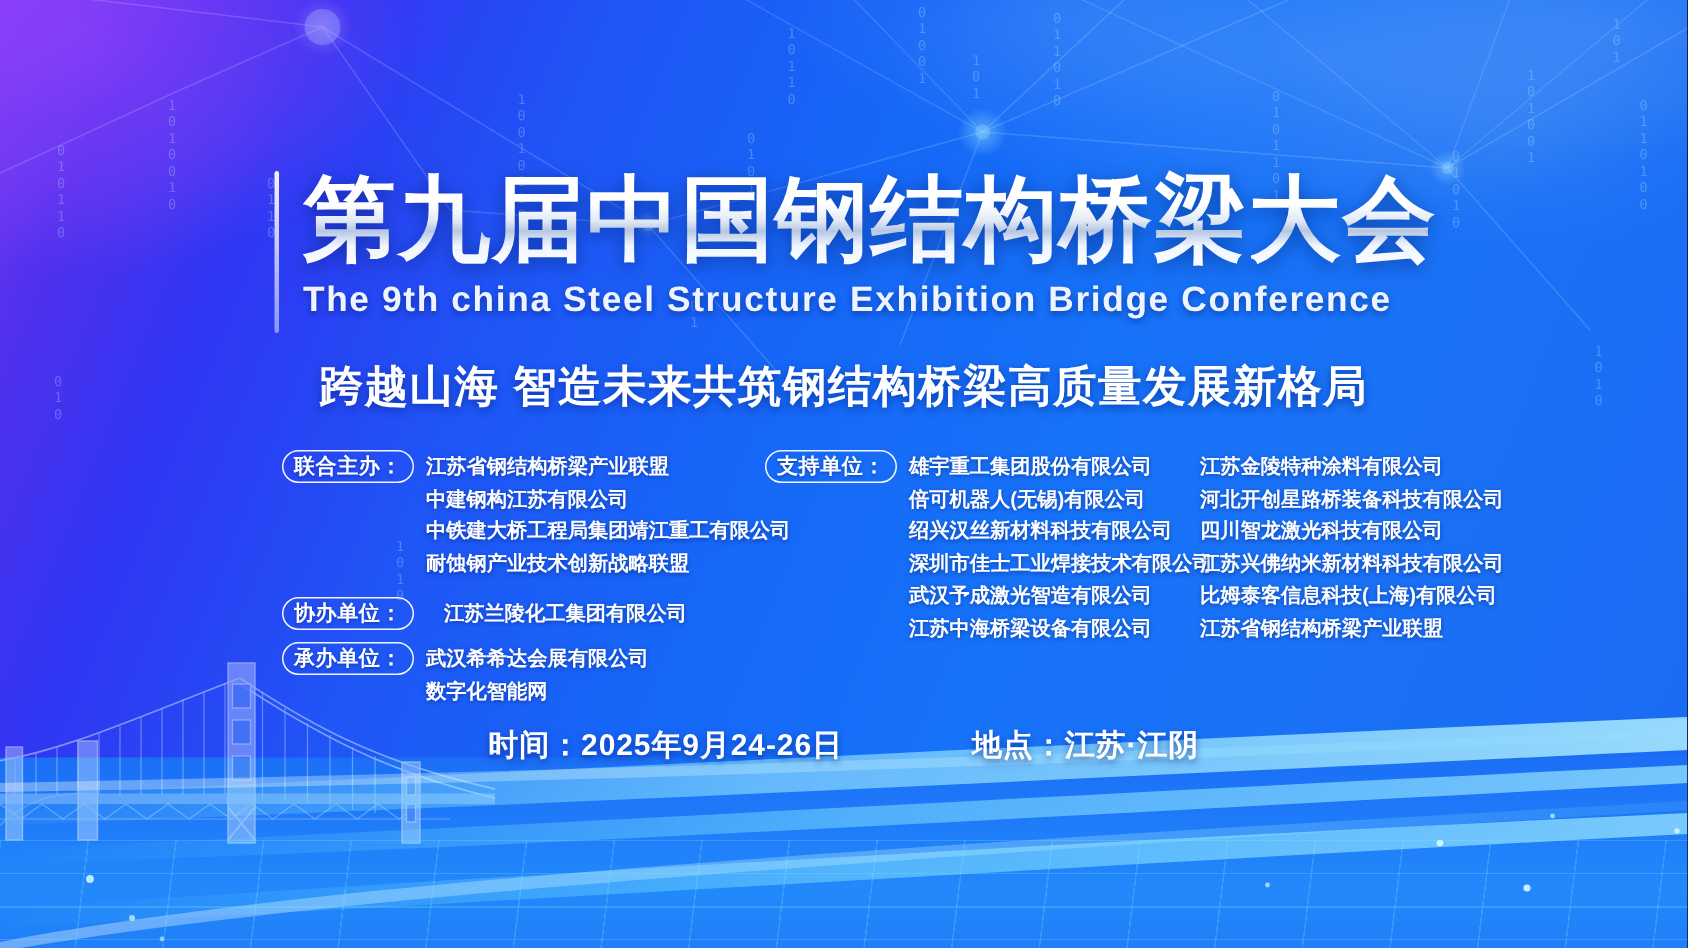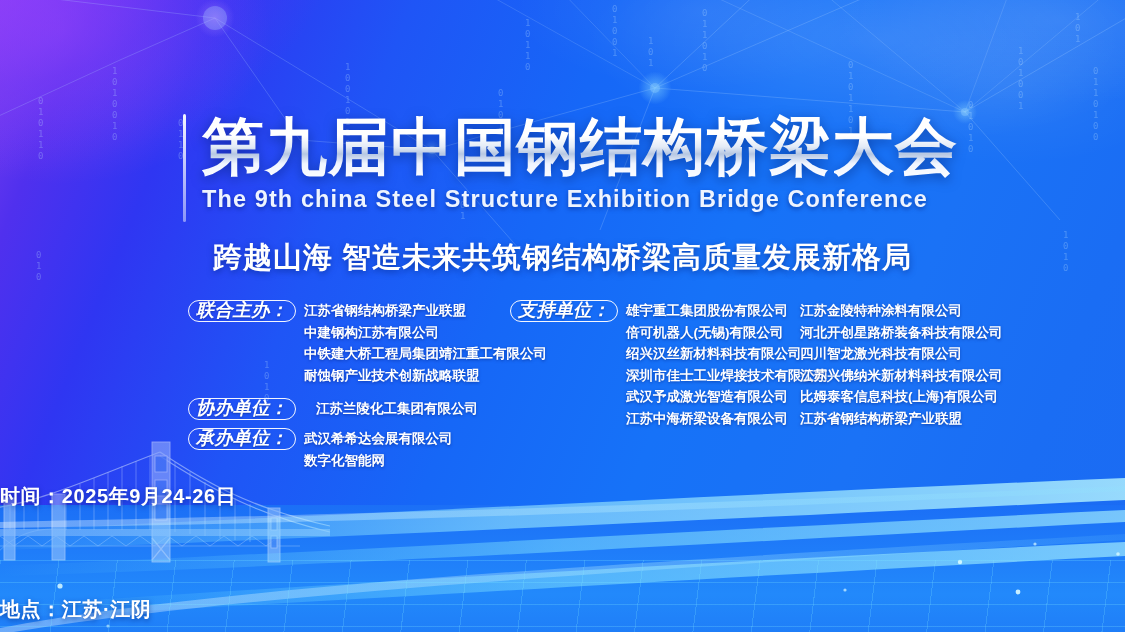--- a/index.html
+++ b/index.html
@@ -155,28 +155,27 @@
 
   
   .credits { position: absolute; left: 0; right: 0; top: 300px; height: 160px; }
 
   .cred-group { position: absolute; display: flex; align-items: flex-start; }
   .pill {
     flex: 0 0 auto;
     border: 1.6px solid rgba(255,255,255,0.95);
     border-radius: 11px;
     padding: 1px 7px 2px 7px;
-    font-size: 18px;
+    font-size: 14px;
     font-weight: 700;
     color: #ffffff;
     line-height: 17px;
     white-space: nowrap;
     letter-spacing: .4px;
     text-shadow: 0 1px 2px rgba(0,30,120,0.5);
-    font-style: italic;
   }
   .org-list {
     margin-left: 8px;
     display: flex;
     flex-direction: column;
     justify-content: center;
   }
   .org {
     font-size: 13.5px;
     font-weight: 700;
@@ -192,21 +191,20 @@
     position: absolute;
     left: 0; right: 0; top: 483px;
     display: flex;
     justify-content: center;
     gap: 86px;
     font-size: 20px;
     font-weight: 700;
     color: #ffffff;
     letter-spacing: .6px;
     text-shadow: 0 2px 5px rgba(0,30,120,0.6);
-    flex-direction: column;
   }
   .footer span { white-space: nowrap; }
 </style>
 </head>
 <body>
 
 <div id="banner">
 
   <div class="layer corner-violet"></div>
   <div class="layer sky-clouds"></div>

